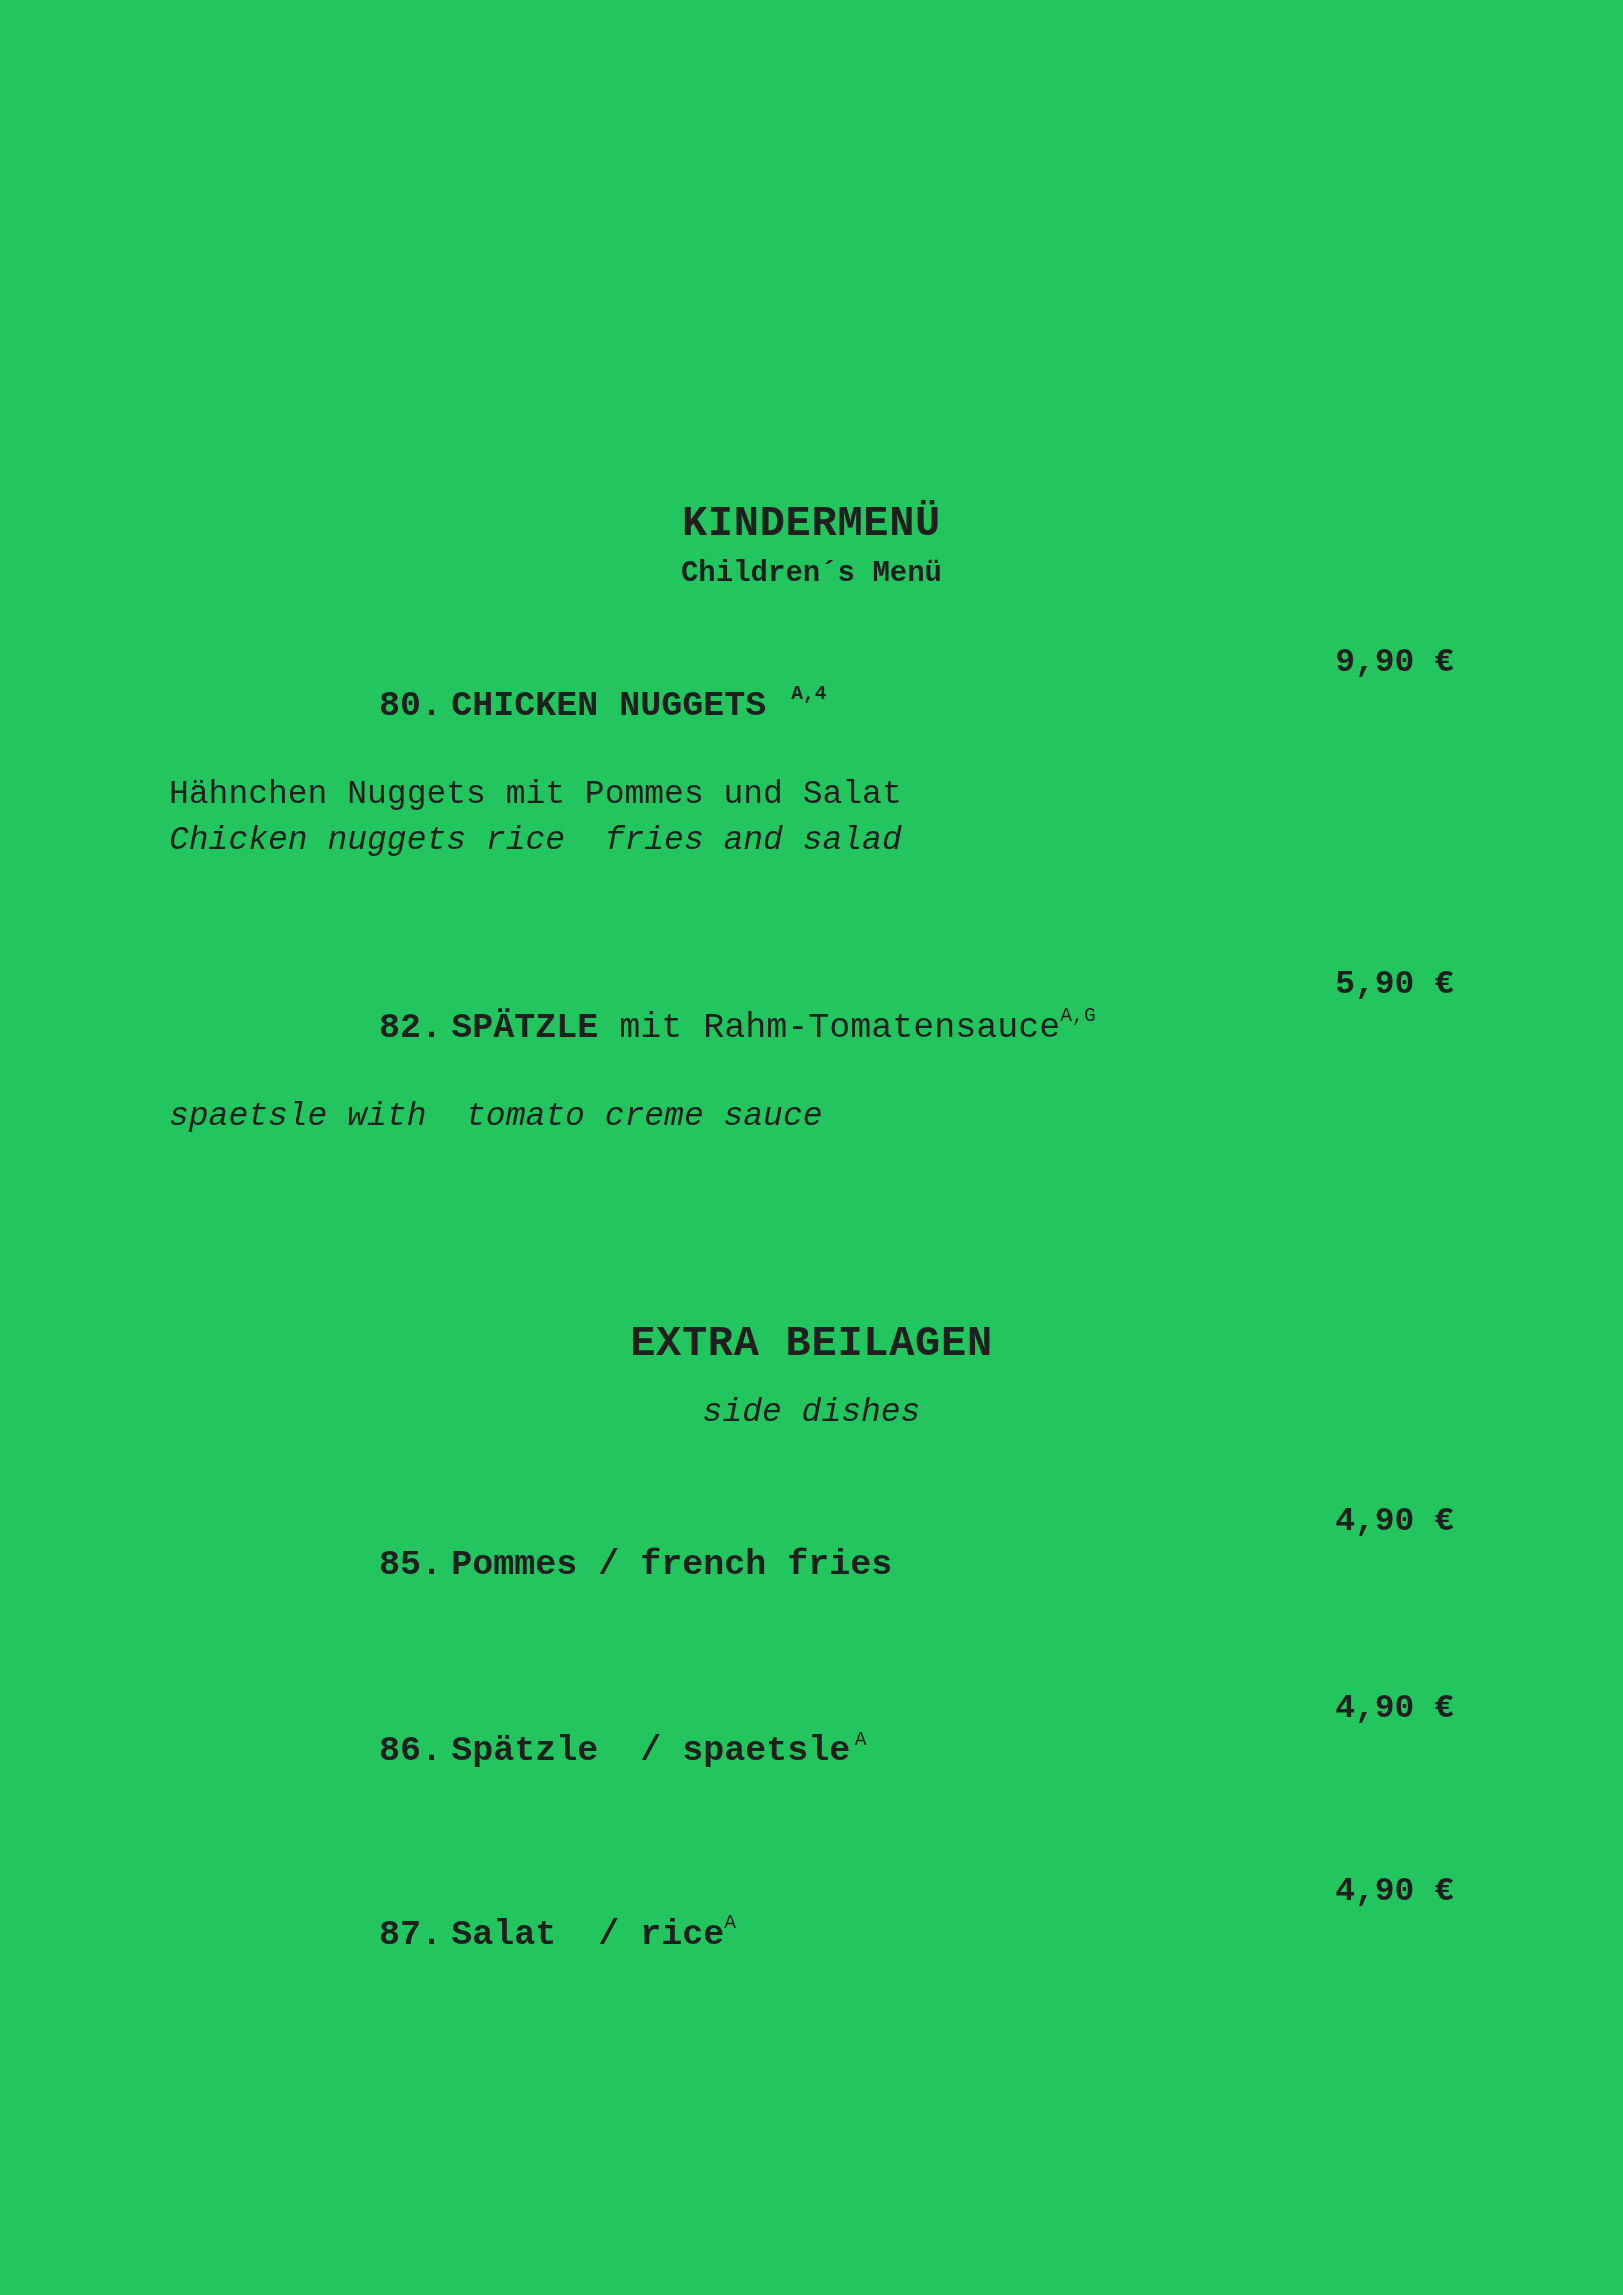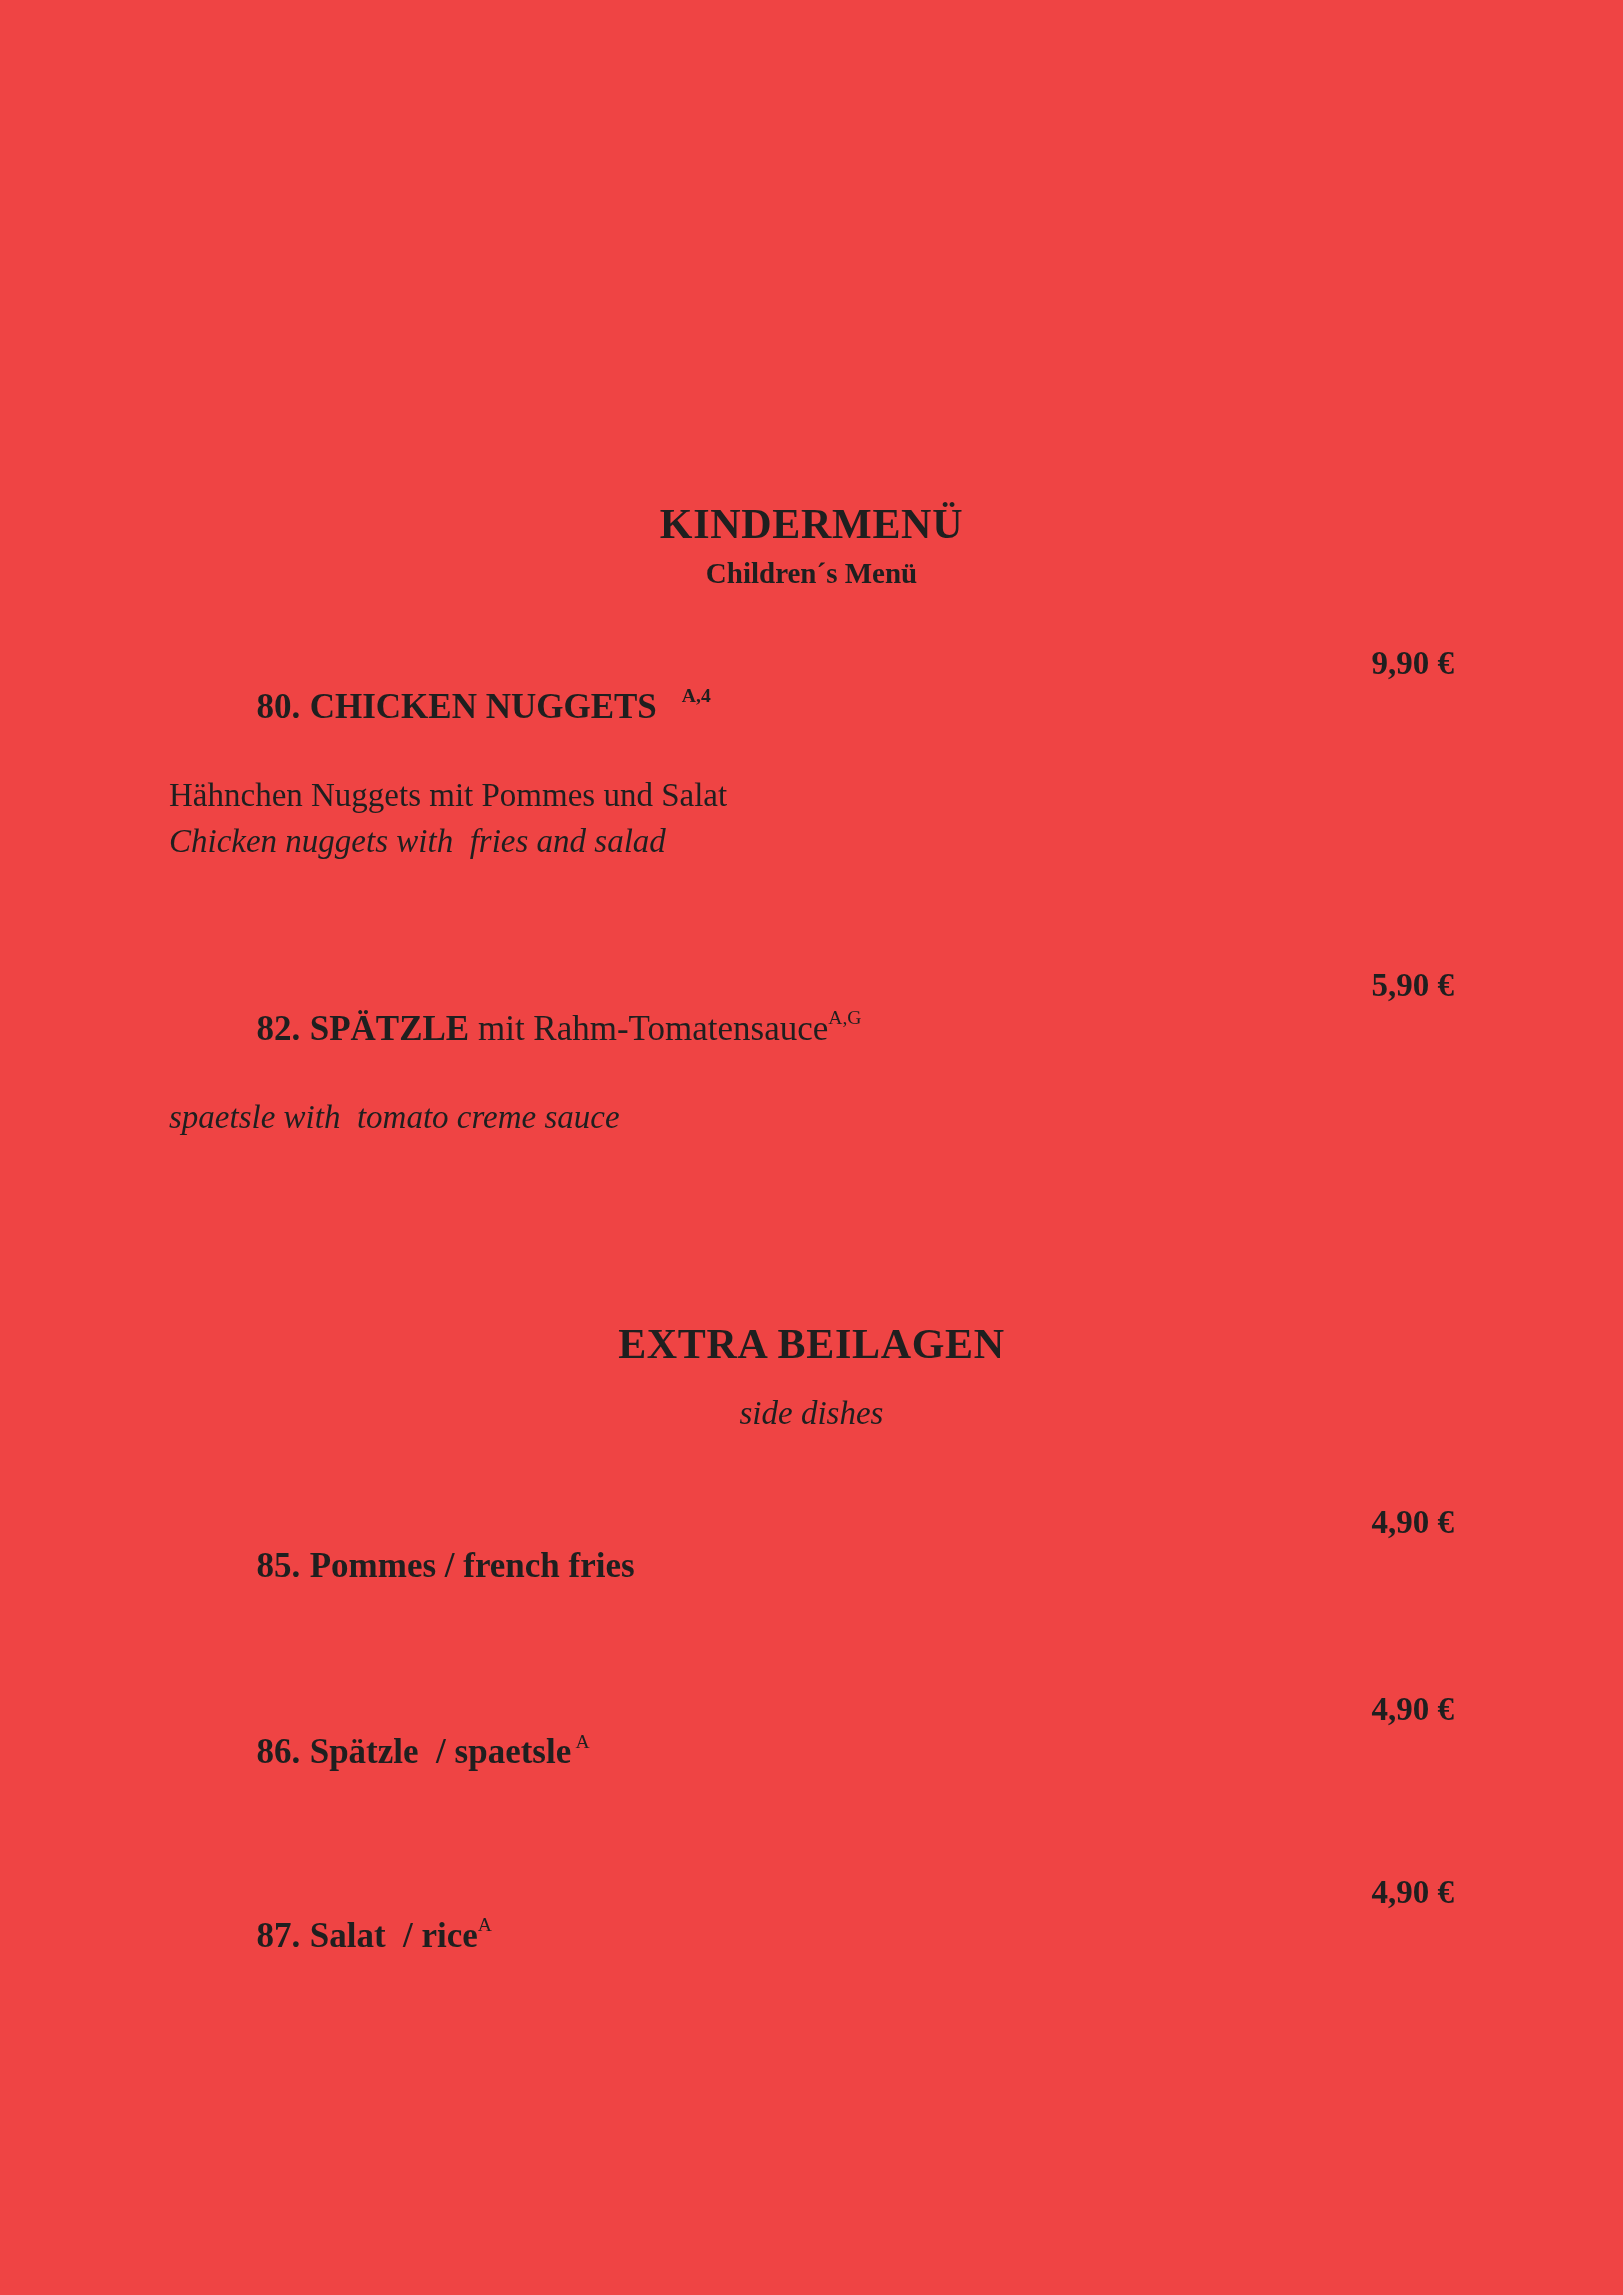--- a/index.html
+++ b/index.html
@@ -7,22 +7,23 @@
   body {
     width: 1623px;
     height: 2295px;
     position: relative;
     font-family: "Liberation Serif", "DejaVu Serif", serif;
     color: #1f1f1f;
   }
   .page {
     position: absolute;
     inset: 0;
-    background: #ef4444;
+    background: #22c55e;
     overflow: hidden;
+    font-family: Liberation Mono, monospace;
   }
   .section { position: absolute; left: 169px; right: 169px; }
   .section-kinder { top: 503px; }
   .section-extra  { top: 1323px; }
 
   .section-title {
     text-align: center;
     font-size: 42px;
     font-weight: bold;
     line-height: 1;
@@ -101,21 +102,21 @@
     <div class="section-subtitle-bold">Children´s Menü</div>
 
     <div class="item" id="item-80">
       <div class="item-row">
         <div class="item-main">
           <span class="item-number">80.</span><span class="num-gap"></span><span class="title-bold">CHICKEN NUGGETS</span><span class="title-regular"></span><span class="sup sup-gap sup-bold">A,4</span>
         </div>
         <div class="price">9,90 €</div>
       </div>
       <div class="item-desc">Hähnchen Nuggets mit Pommes und Salat</div>
-      <div class="item-desc italic">Chicken nuggets with  fries and salad</div>
+      <div class="item-desc italic">Chicken nuggets rice  fries and salad</div>
     </div>
 
     <div class="item" id="item-82">
       <div class="item-row">
         <div class="item-main">
           <span class="item-number">82.</span><span class="num-gap"></span><span class="title-bold">SPÄTZLE</span><span class="title-regular"> mit Rahm-Tomatensauce</span><span class="sup">A,G</span>
         </div>
         <div class="price">5,90 €</div>
       </div>
       <div class="item-desc italic">spaetsle with  tomato creme sauce</div>

